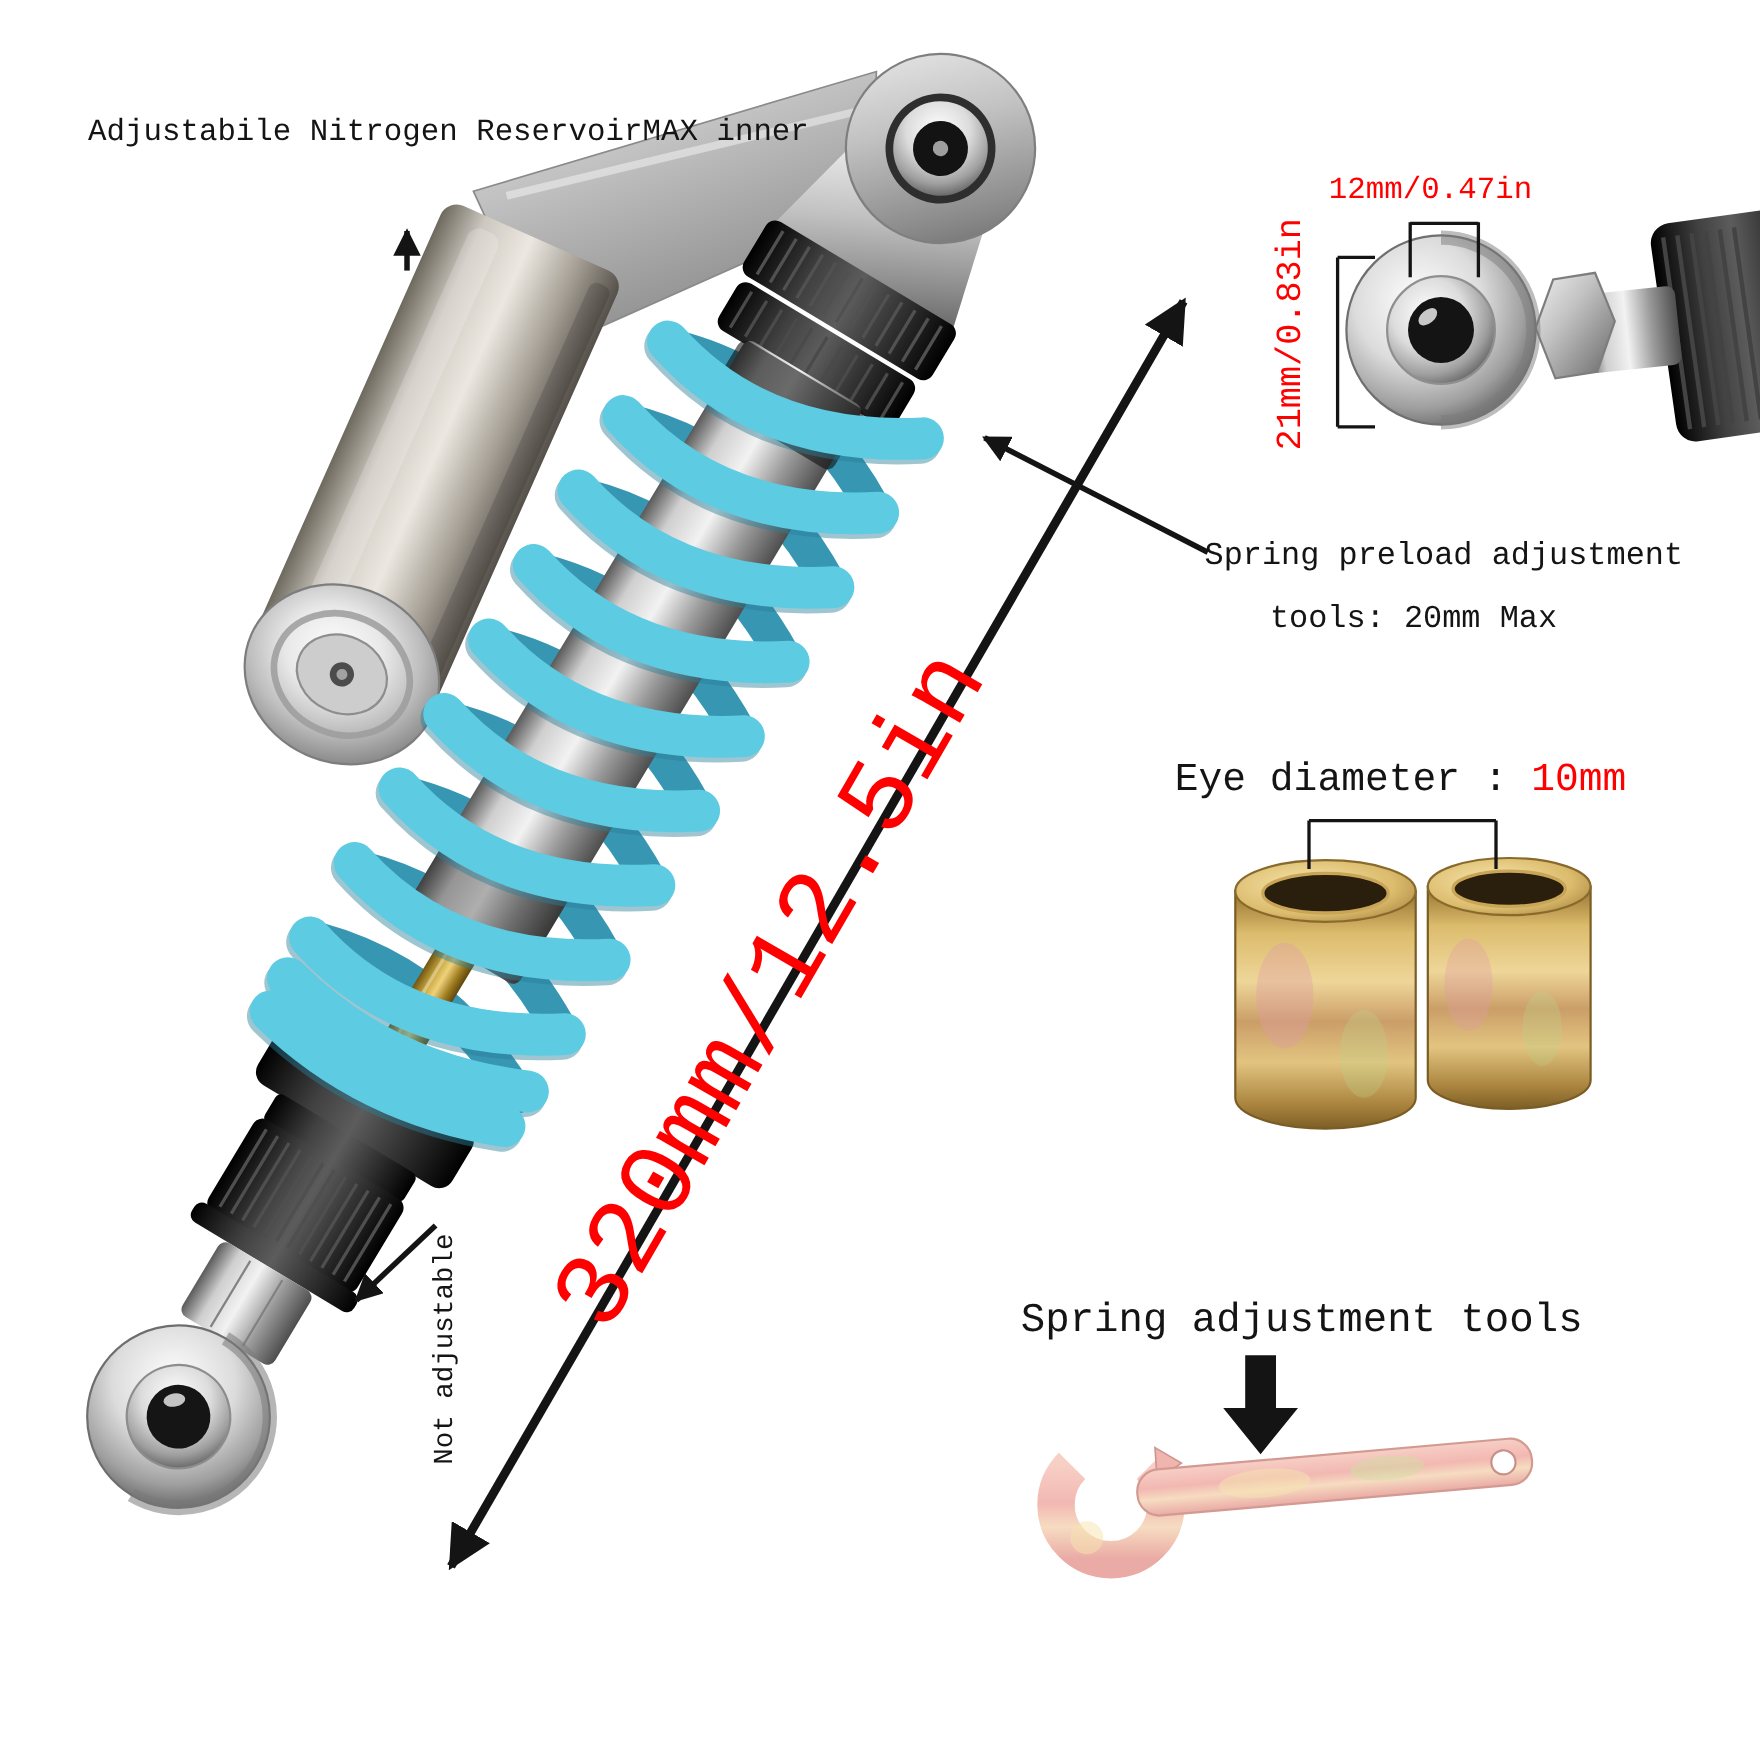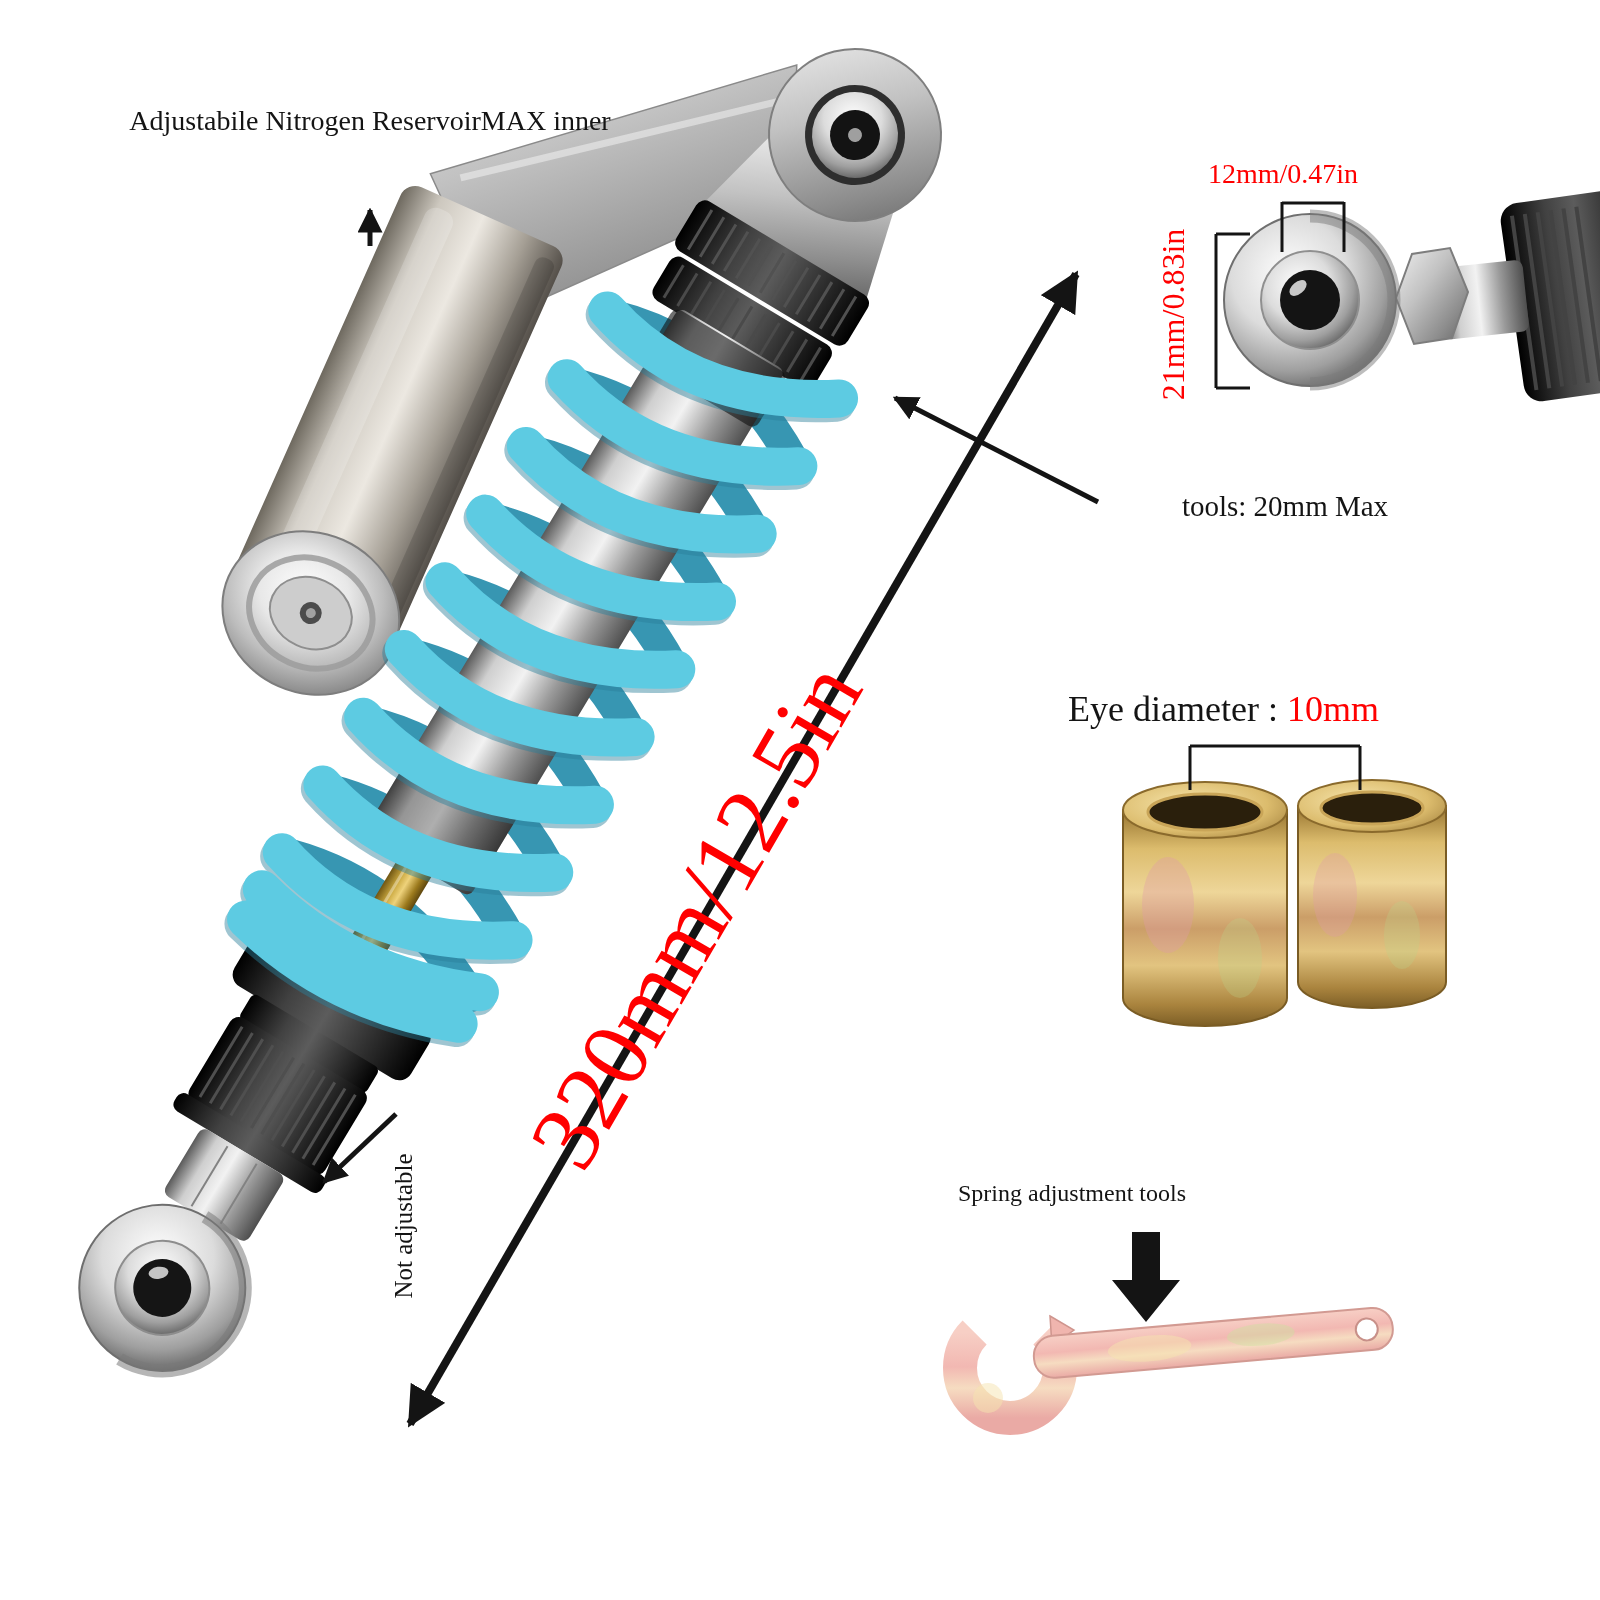--- a/index.html
+++ b/index.html
@@ -1,18 +1,18 @@
 <!DOCTYPE html>
 <html><head>
 <meta charset="utf-8">
 <style>
   html,body { margin:0; padding:0; background:#fff; }
   #canvas {
     position:relative; width:1600px; height:1600px; background:#ffffff;
-    font-family:Liberation Serif, serif; overflow:hidden;
+    font-family:Liberation Mono, monospace; overflow:hidden;
   }
   #canvas svg { position:absolute; left:0; top:0; }
   .ann { position:absolute; color:#141414; }
   .red { color:#ff0000; }
   .nowrap { white-space:nowrap; }
 </style>
 </head>
 <body>
 
 <div id="canvas">
@@ -222,24 +222,25 @@
   <div class="nowrap">Adjustabile Nitrogen ReservoirMAX inner</div>
 </div>
 
 <div class="ann red nowrap" style="left:365px; top:860px; width:660px; height:110px; font-size:96px; text-align:center; transform:rotate(-60deg);">320mm/12.5in</div>
 
 <div class="ann red nowrap" style="left:1208px; top:158px; font-size:28px;">12mm/0.47in</div>
 
 <div class="ann red nowrap" style="left:1078px; top:296px; width:190px; font-size:32px; text-align:center; transform:rotate(-90deg);">21mm/0.83in</div>
 
 <div class="ann" style="left:1095px; top:478px; width:380px; text-align:center; font-size:29px; line-height:1.95;">
+  <div class="nowrap">Spring preload adjustment</div>
   <div class="nowrap">tools: 20mm Max</div>
 </div>
 
 <div class="ann nowrap" style="left:1068px; top:688px; font-size:36px;">
   <span>Eye diameter : </span><span class="red">10mm</span>
 </div>
 
-<div class="ann nowrap" style="left:958px; top:1180px; font-size:24px;">Spring adjustment tools</div>
+<div class="ann nowrap" style="left:928px; top:1180px; font-size:37px;">Spring adjustment tools</div>
 
 <div class="ann nowrap" style="left:299px; top:1212px; width:210px; font-size:25px; text-align:center; transform:rotate(-90deg);">Not adjustable</div>
 
 </div>
 
 </body></html>

